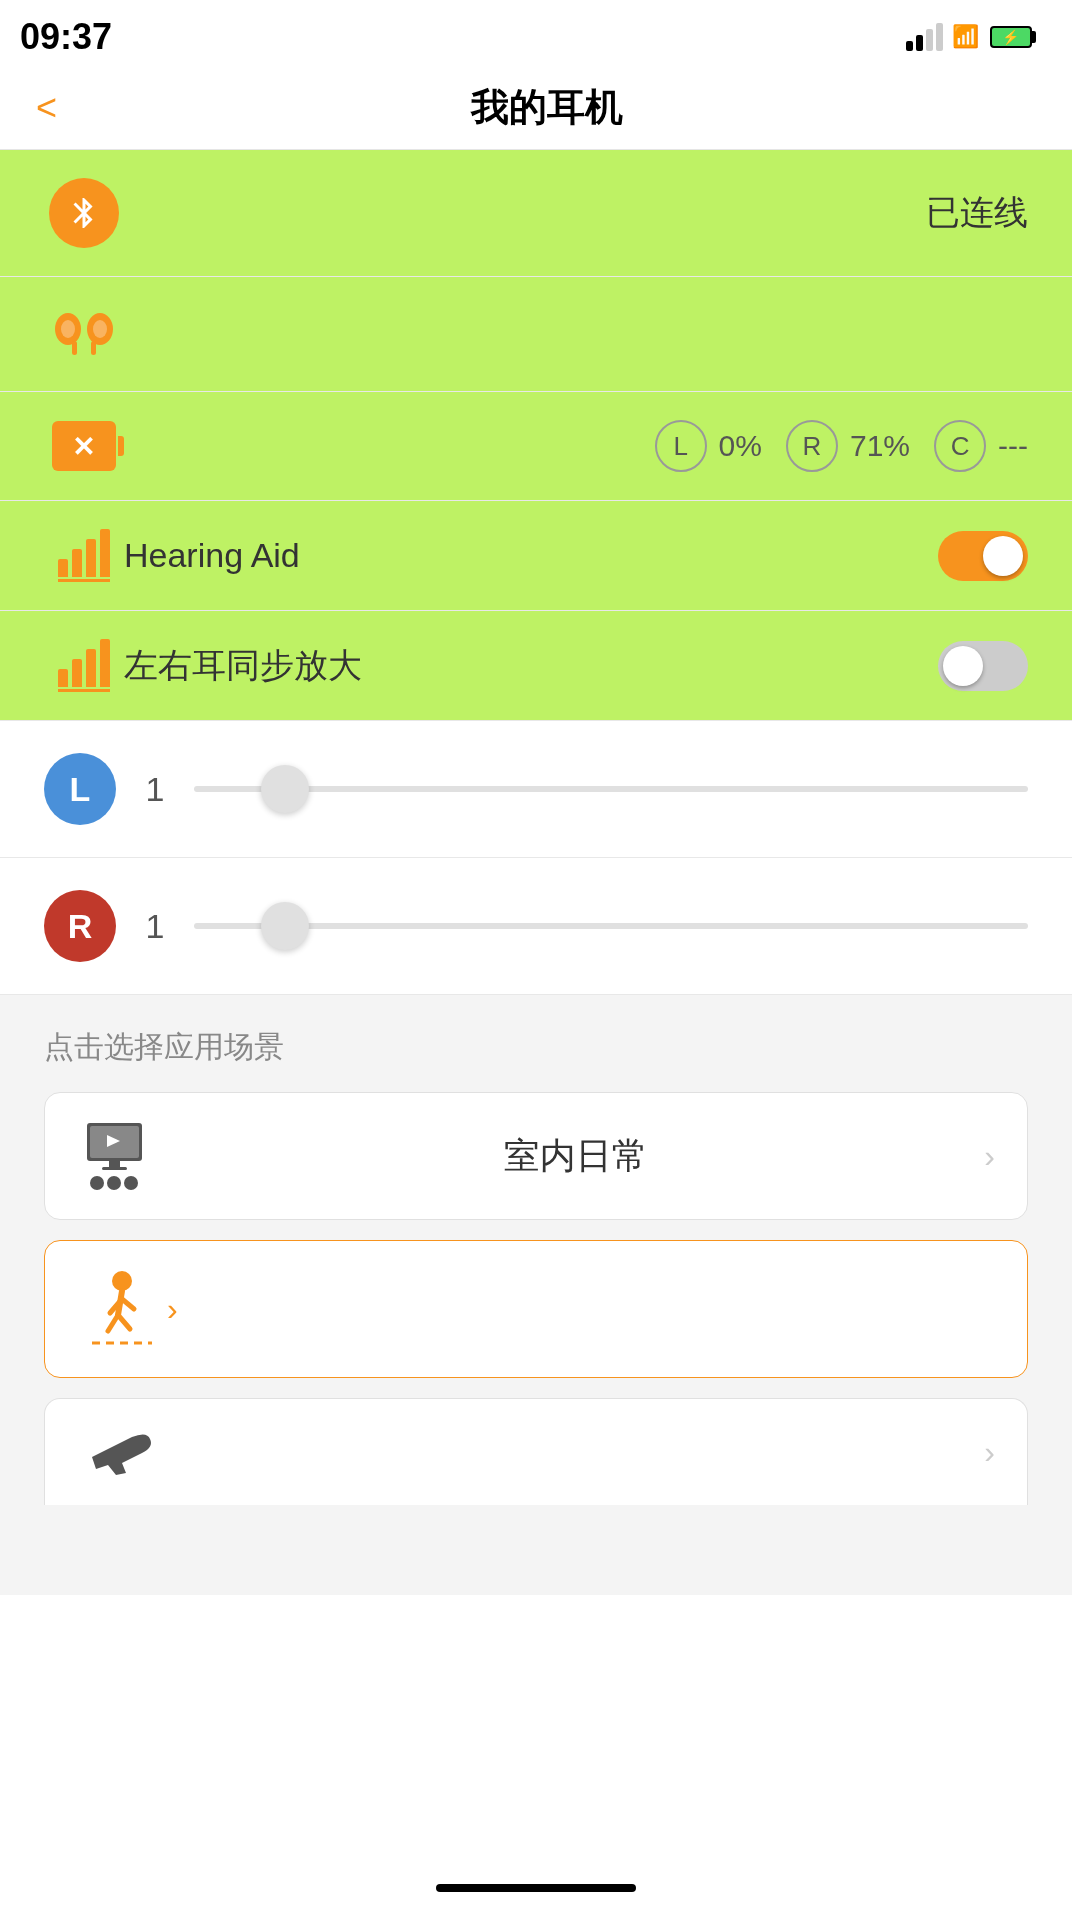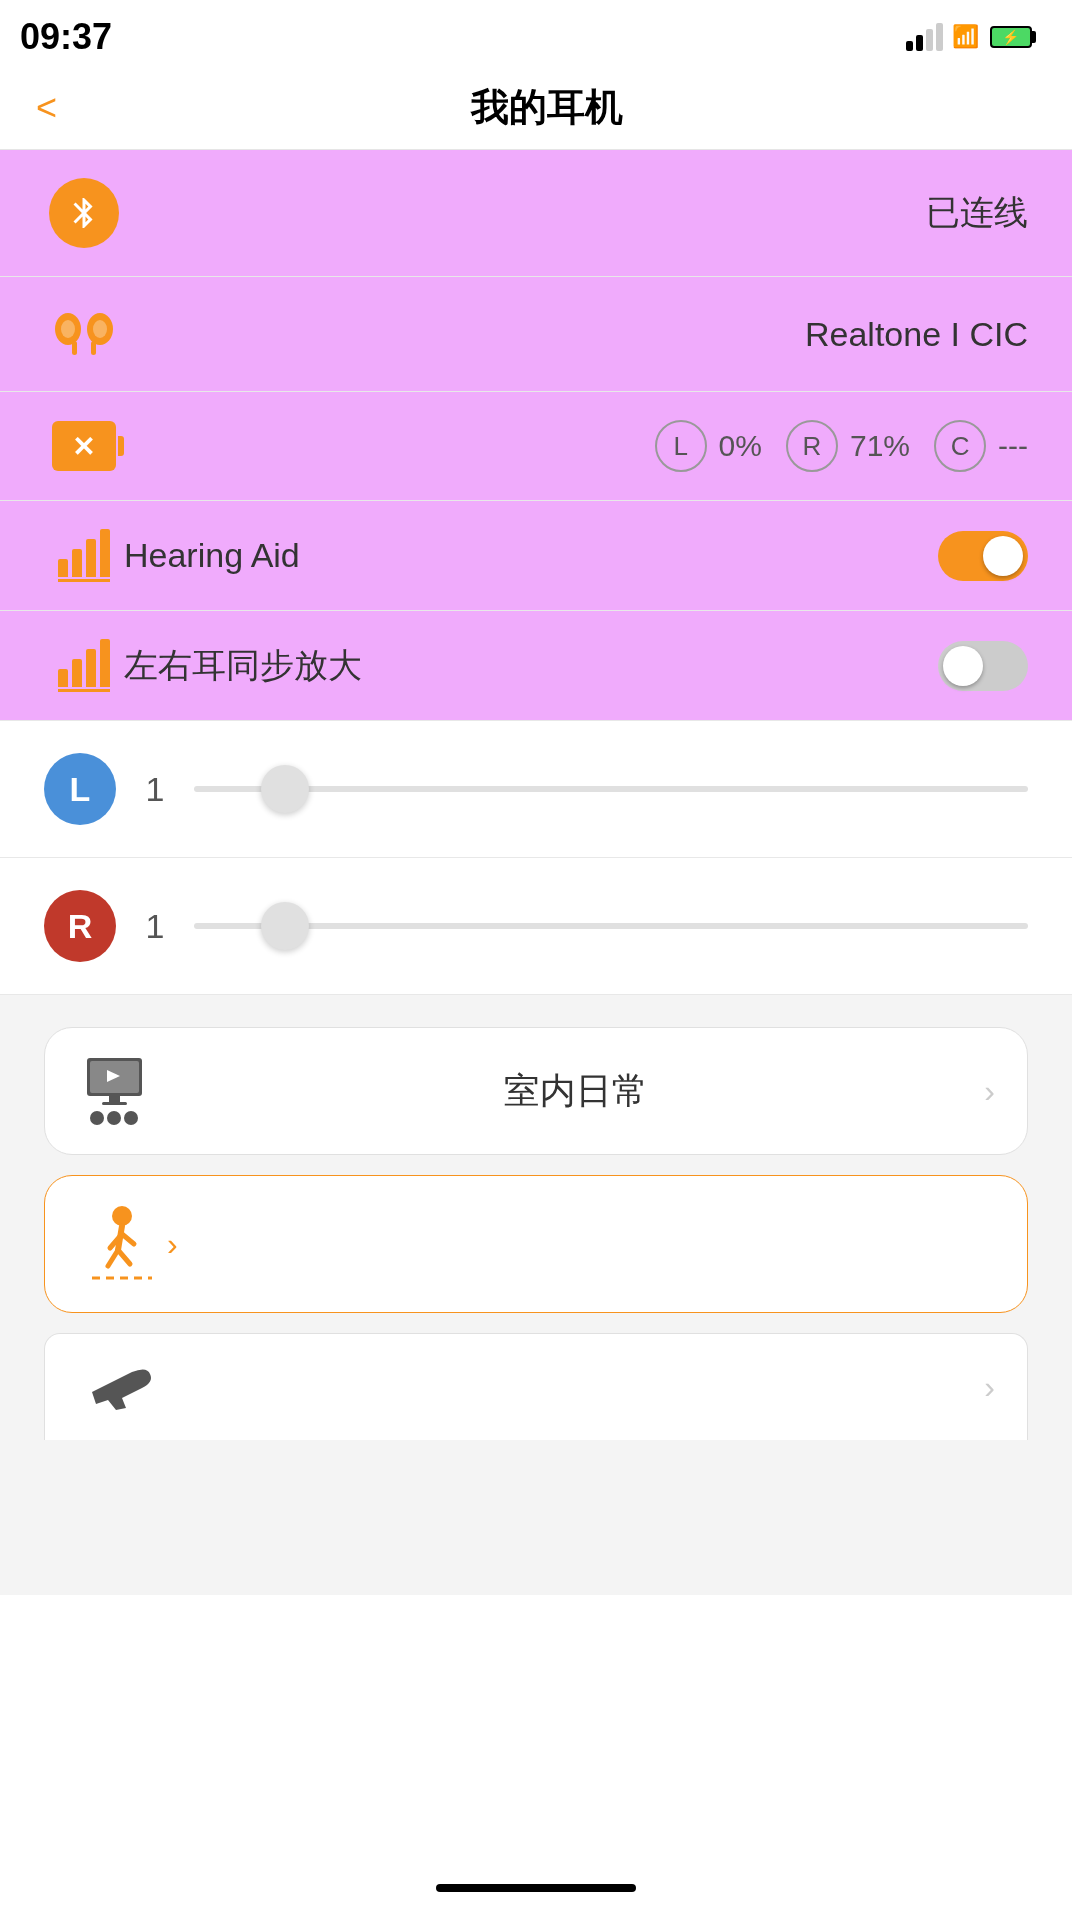--- a/index.html
+++ b/index.html
@@ -92,21 +92,21 @@
       font-weight: 600;
       color: #000;
       margin-left: 22px;
     }
 
     
     .list-row {
       display: flex;
       align-items: center;
       padding: 28px 44px;
-      background: #f0abfc;
+      background: #bef264;
       border-bottom: 1px solid #e8e8e8;
       min-height: 100px;
     }
     .row-icon {
       width: 80px;
       display: flex;
       align-items: center;
       justify-content: center;
       flex-shrink: 0;
     }
@@ -292,21 +292,21 @@
       padding: 32px 44px 0 44px;
       min-height: 600px;
     }
     .scene-title {
       font-size: 30px;
       color: #888;
       margin-bottom: 24px;
     }
     .scene-card {
       background: #fff;
-      border-radius: 28px;
+      border-radius: 16px;
       border: 1.5px solid #e0e0e0;
       display: flex;
       align-items: center;
       padding: 28px 32px;
       margin-bottom: 20px;
       cursor: pointer;
     }
     .scene-card.active {
       border-color: #F7931E;
     }
@@ -391,23 +391,20 @@
     <svg width="68" height="58" viewBox="0 0 68 58" fill="none">
 
       <ellipse cx="18" cy="24" rx="13" ry="16" fill="#F7931E"></ellipse>
       <ellipse cx="18" cy="24" rx="7" ry="9" fill="#fff" opacity="0.3"></ellipse>
       <rect x="22" y="36" width="5" height="14" rx="2.5" fill="#F7931E"></rect>
 
       <ellipse cx="50" cy="24" rx="13" ry="16" fill="#F7931E"></ellipse>
       <ellipse cx="50" cy="24" rx="7" ry="9" fill="#fff" opacity="0.3"></ellipse>
       <rect x="41" y="36" width="5" height="14" rx="2.5" fill="#F7931E"></rect>
     </svg>
-  </div>
-  <div class="row-content">
-    <span class="row-label">Realtone I CIC</span>
   </div>
 </div>
 
 <div class="list-row">
   <div class="row-icon">
     <div class="battery-low">
       <span class="battery-x">✕</span>
     </div>
   </div>
   <div class="row-content">
@@ -488,20 +485,21 @@
   <div class="slider-avatar" style="background:#C0392B;">
     <span>R</span>
   </div>
   <span class="slider-num">1</span>
   <div class="slider-track">
     <div class="slider-thumb"></div>
   </div>
 </div>
 
 <div class="scene-section">
+  <div class="scene-title">点击选择应用场景</div>
 
   <div class="scene-card">
     <div class="scene-card-icon">
       <svg width="80" height="70" viewBox="0 0 80 70" fill="none">
 
         <rect x="5" y="2" width="55" height="38" rx="3" fill="#555"></rect>
         <rect x="8" y="5" width="49" height="32" rx="2" fill="#888"></rect>
 
         <polygon points="25,14 25,26 38,20" fill="#fff"></polygon>
 

